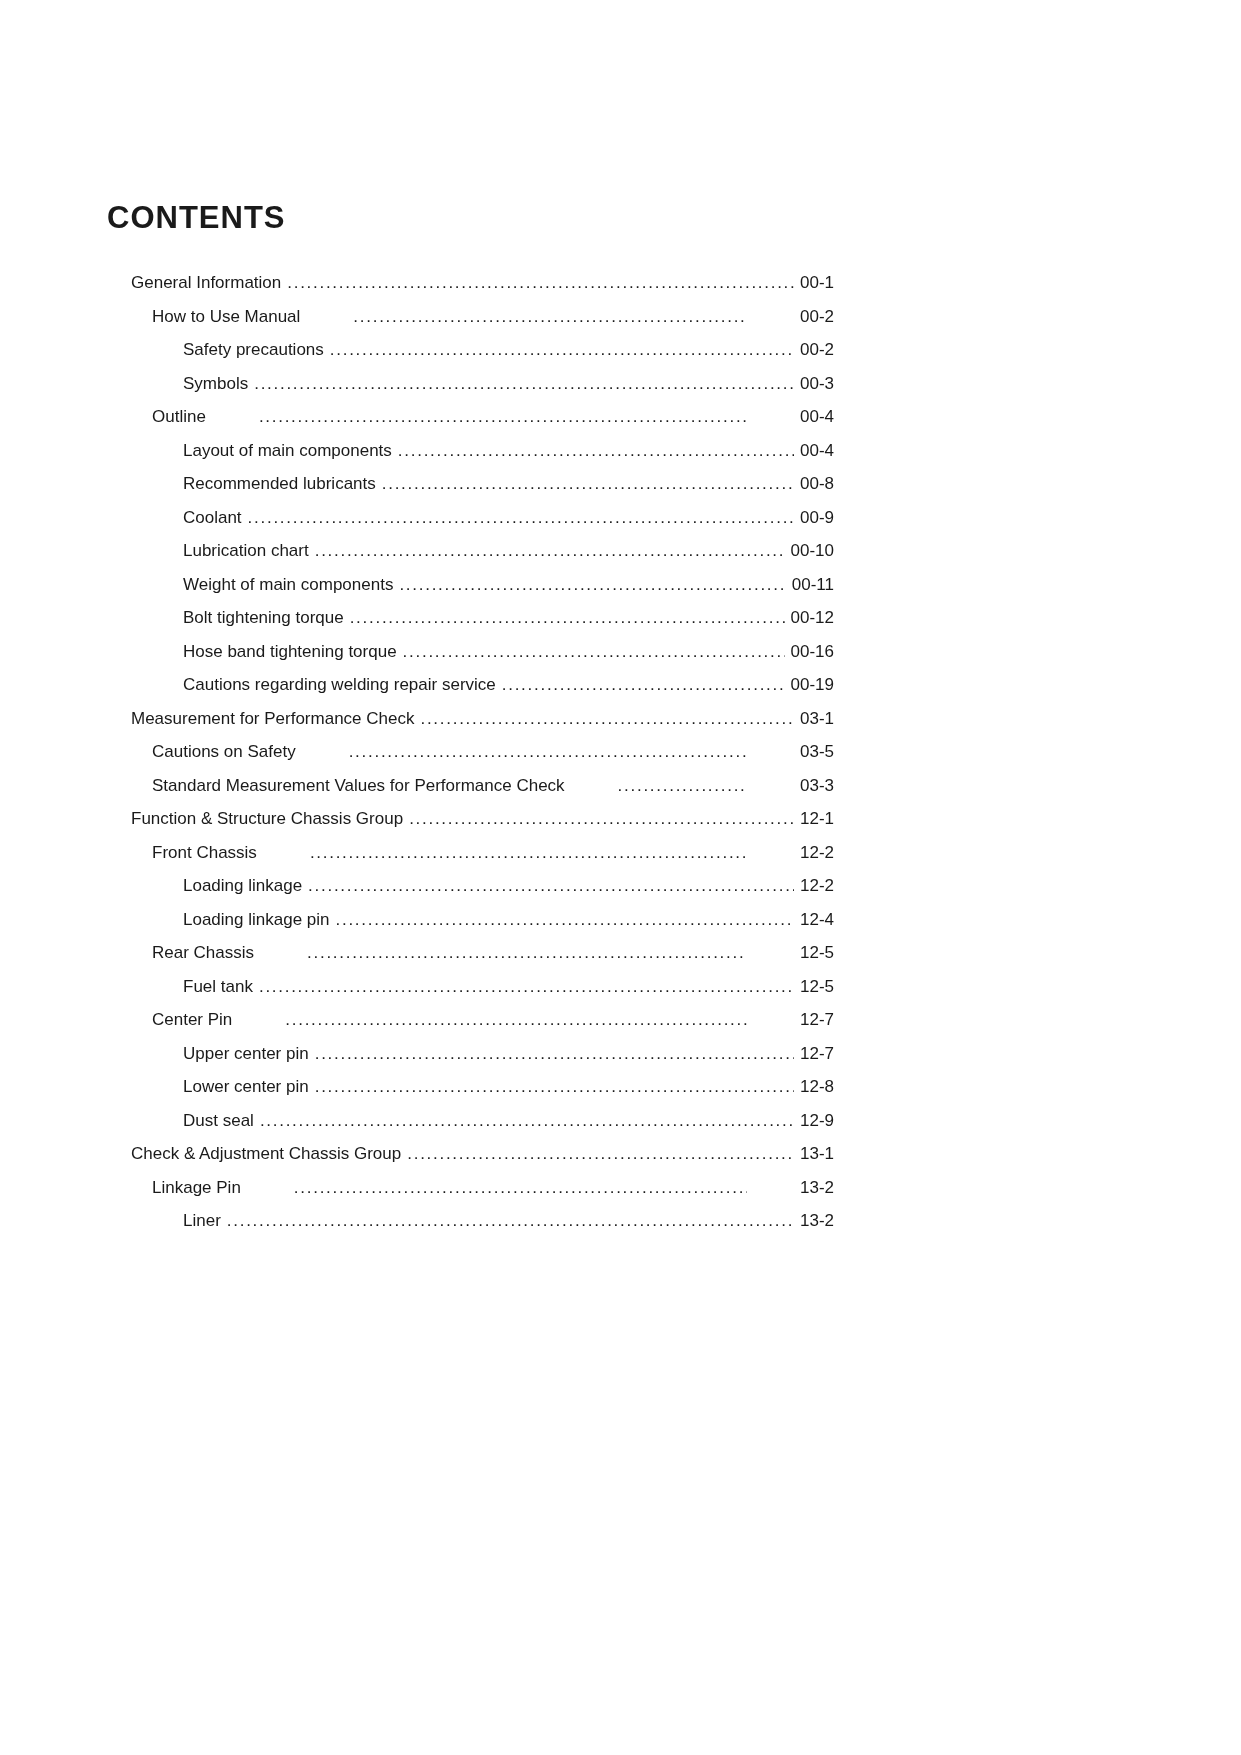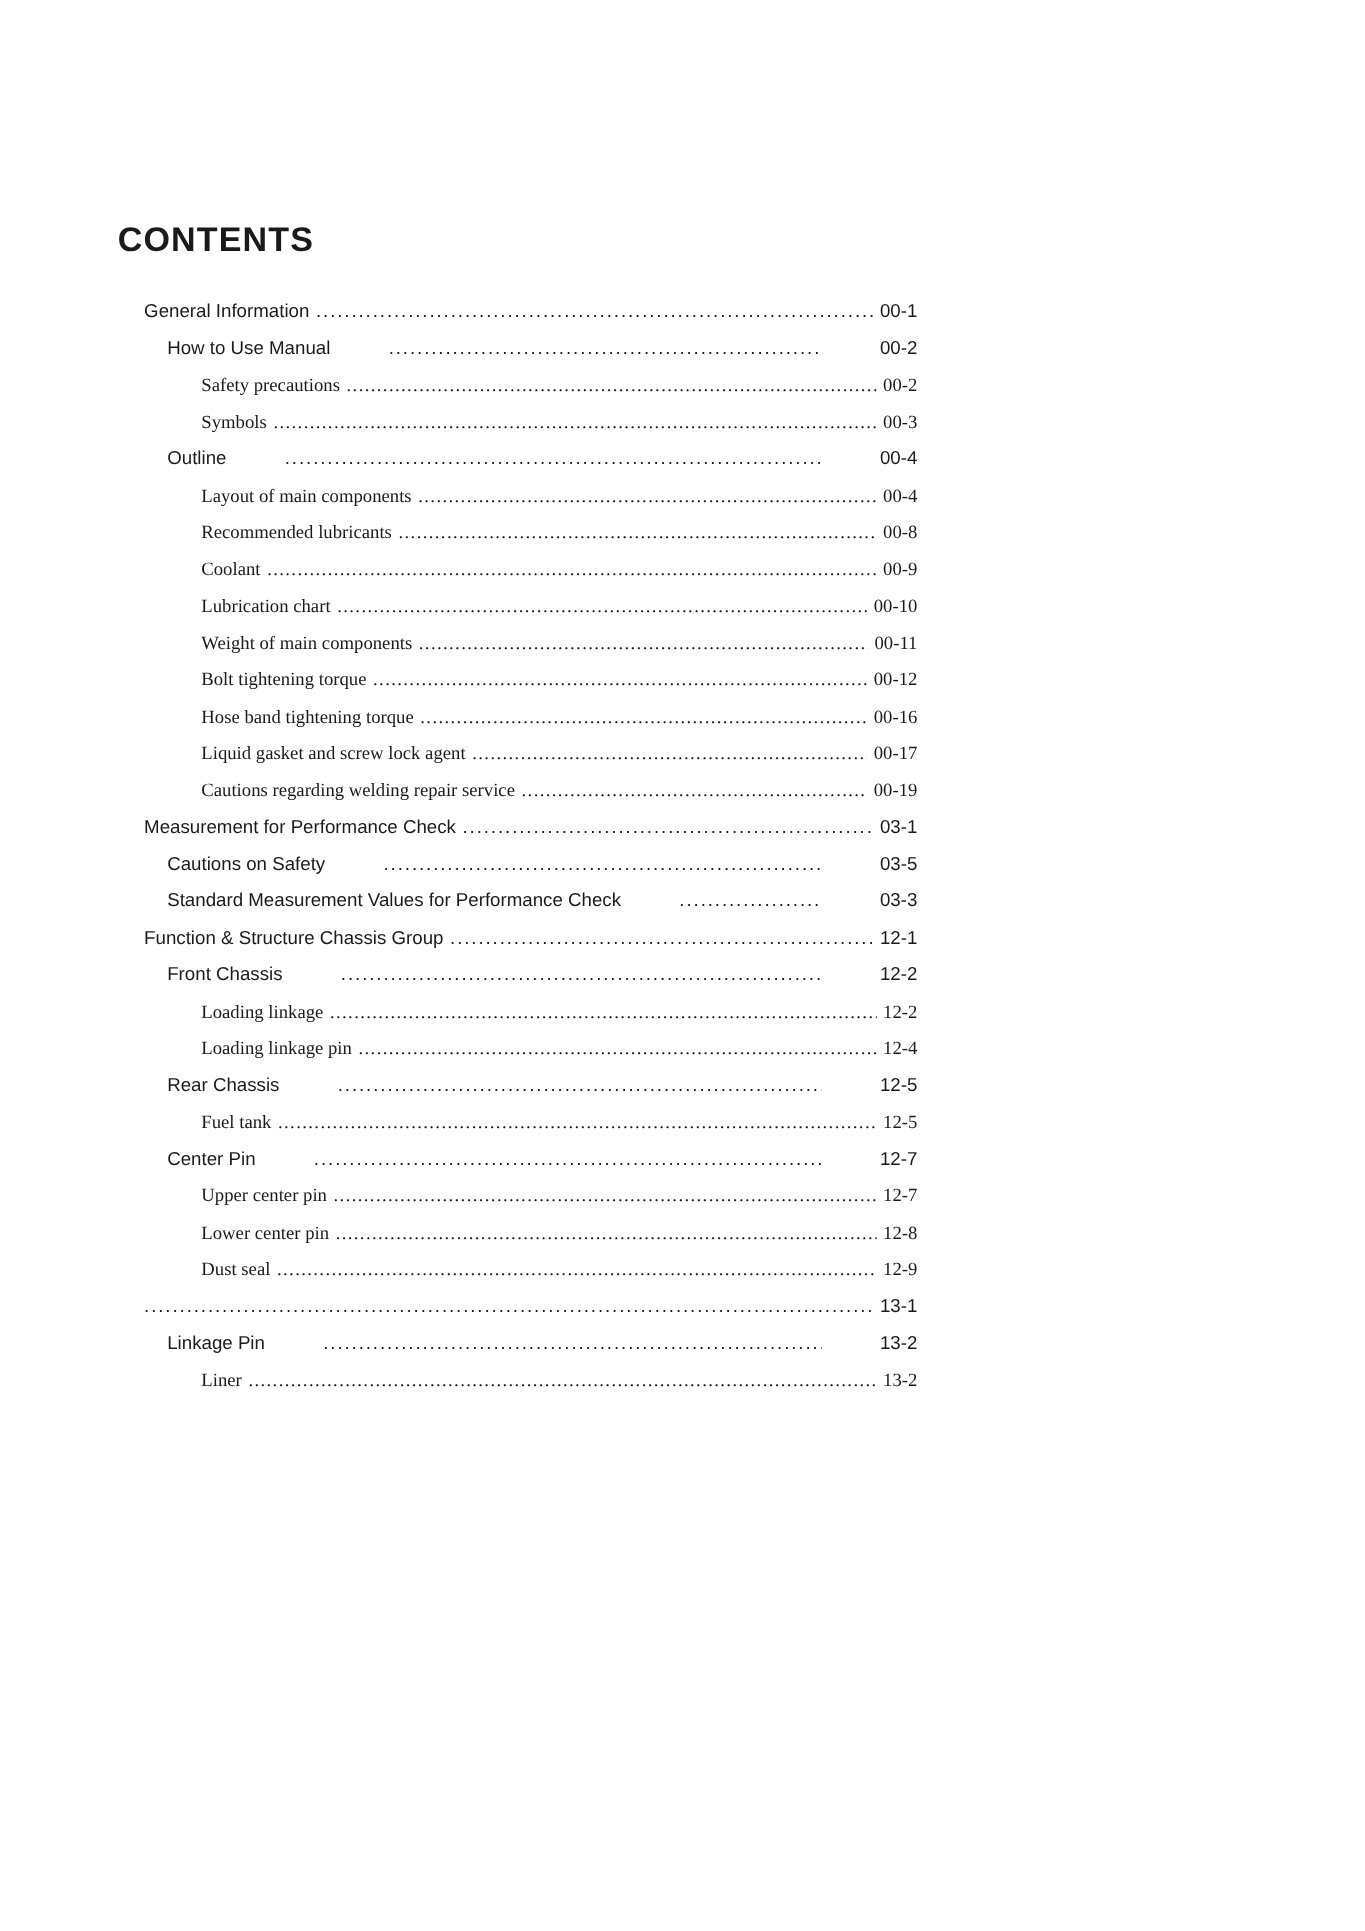--- a/index.html
+++ b/index.html
@@ -34,21 +34,21 @@
   .toc-entry {
     display: flex;
     align-items: baseline;
     line-height: 33.5px;
     font-size: 17px;
     white-space: nowrap;
     margin-left: 24px;
   }
 
   .toc-entry.level-1 { padding-left: 21px; gap: 47px; }
-  .toc-entry.level-2 { padding-left: 52px; font-family: Liberation Serif, serif; }
+  .toc-entry.level-2 { padding-left: 52px; }
 
   .toc-label {
     flex: 0 0 auto;
     padding-right: 6px;
   }
 
   .toc-leader {
     flex: 1 1 auto;
     overflow: hidden;
     position: relative;
@@ -144,25 +144,20 @@
     <span class="toc-leader"></span>
     <span class="toc-page">00-12</span>
   </div>
 
   <div class="toc-entry level-2">
     <span class="toc-label">Hose band tightening torque</span>
     <span class="toc-leader"></span>
     <span class="toc-page">00-16</span>
   </div>
 
-  <div class="toc-entry level-2">
-    <span class="toc-label">Liquid gasket and screw lock agent</span>
-    <span class="toc-leader"></span>
-    <span class="toc-page">00-17</span>
-  </div>
 
   <div class="toc-entry level-2">
     <span class="toc-label">Cautions regarding welding repair service</span>
     <span class="toc-leader"></span>
     <span class="toc-page">00-19</span>
   </div>
 
   <div class="toc-entry level-0">
     <span class="toc-label">Measurement for Performance Check</span>
     <span class="toc-leader"></span>
@@ -236,20 +231,21 @@
     <span class="toc-page">12-8</span>
   </div>
 
   <div class="toc-entry level-2">
     <span class="toc-label">Dust seal</span>
     <span class="toc-leader"></span>
     <span class="toc-page">12-9</span>
   </div>
 
   <div class="toc-entry level-0">
+    <span class="toc-label">Check &amp; Adjustment Chassis Group</span>
     <span class="toc-leader"></span>
     <span class="toc-page">13-1</span>
   </div>
 
   <div class="toc-entry level-1">
     <span class="toc-label">Linkage Pin</span>
     <span class="toc-leader"></span>
     <span class="toc-page">13-2</span>
   </div>
 

